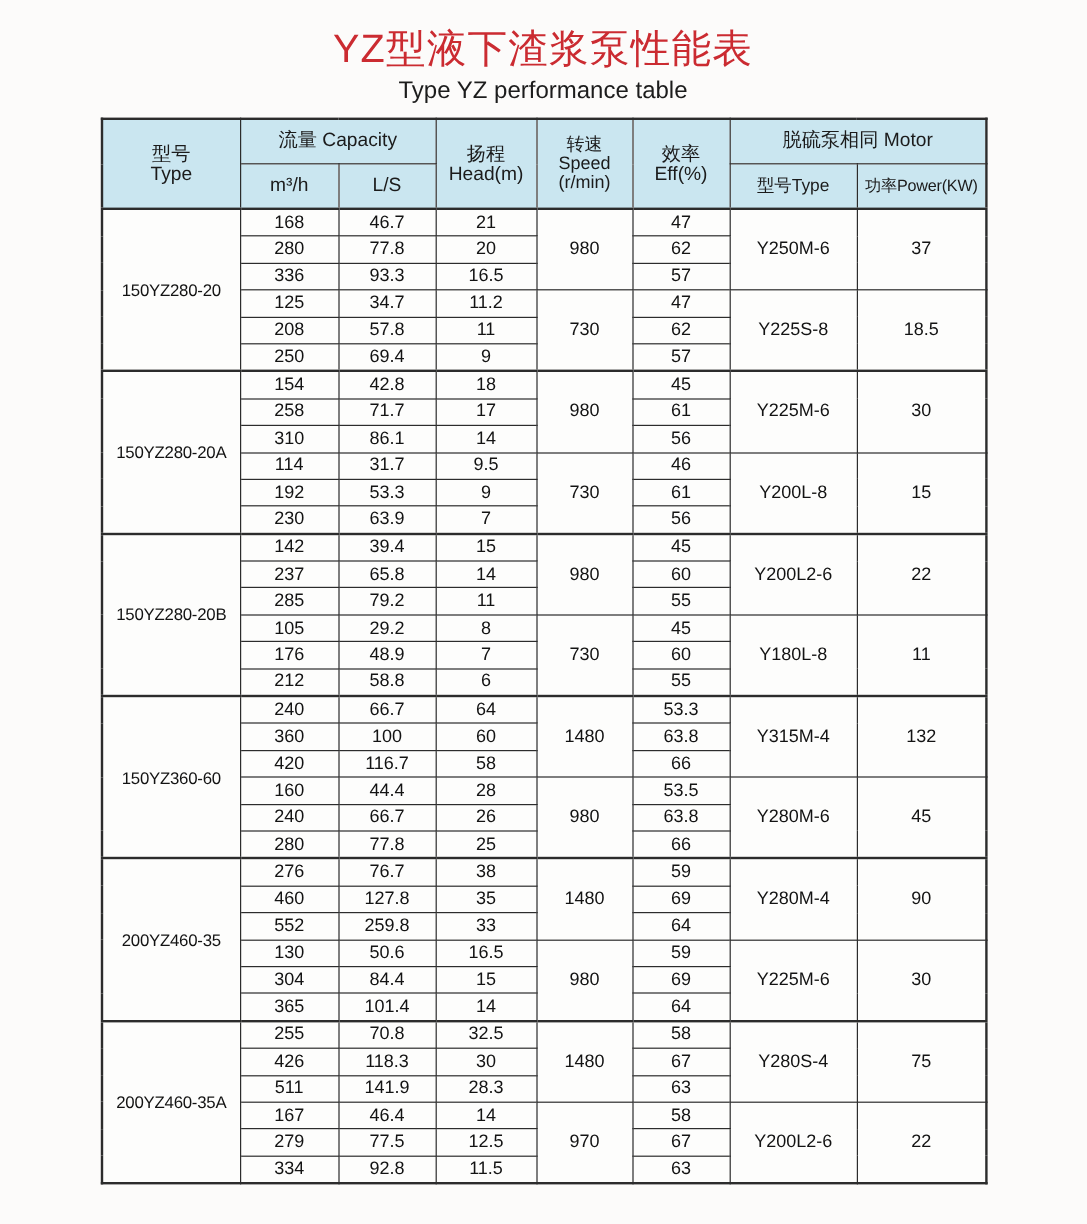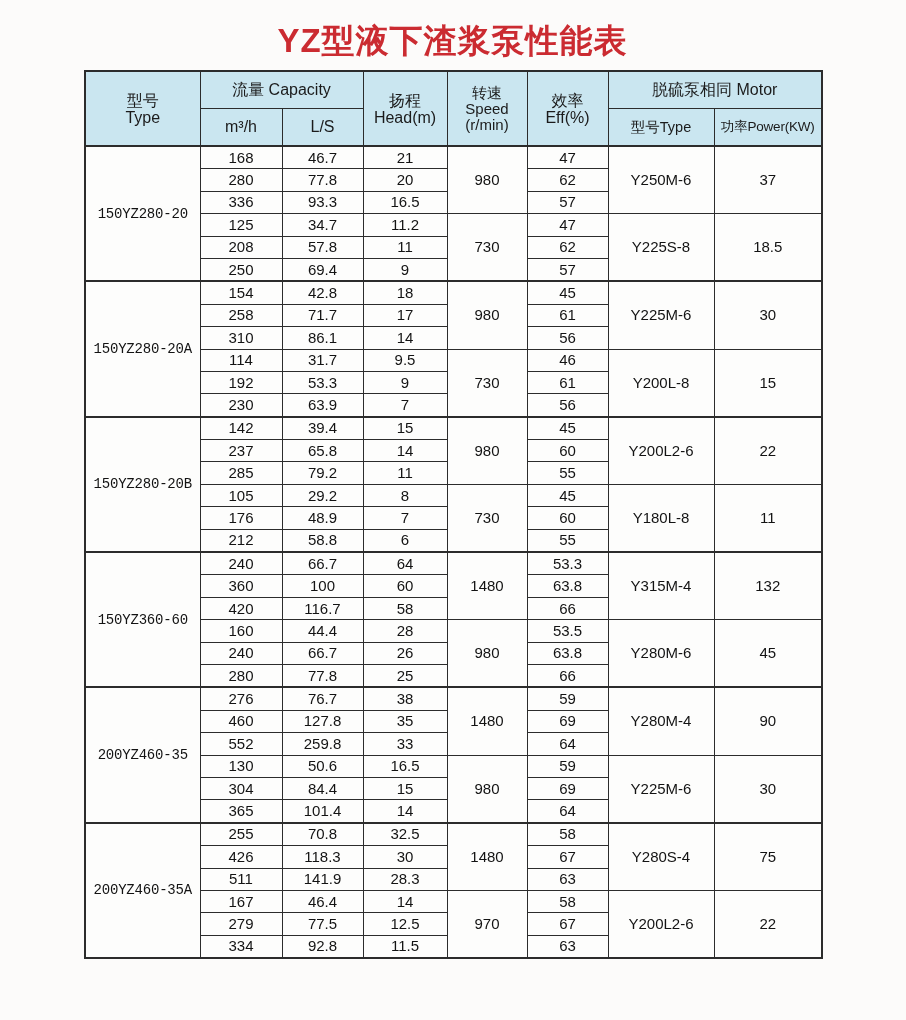--- a/index.html
+++ b/index.html
@@ -14,21 +14,21 @@
     font-family:"Liberation Sans","DejaVu Sans",sans-serif;
     color:#161616;
     -webkit-font-smoothing:antialiased;
   }
   .page{position:relative;width:906px;height:1020px;overflow:hidden;background:#fcfbfa;}
   .page-title{
     padding-top:22px;
     width:737px;margin-left:84px;
     text-align:center;
     font-size:33px;line-height:38px;
-    font-weight:bold;
+    font-weight:normal;
     color:var(--title-color,#cb2b31);
     letter-spacing:1px;
   }
   .page-subtitle{
     width:737px;margin-left:84px;
     margin-top:4px;
     text-align:center;
     font-size:20px;line-height:24px;
     color:#1c1c1c;
   }
@@ -59,35 +59,36 @@
   thead .hdr-speed div{line-height:16px;font-size:15px;}
   thead .hdr-sub-model{font-size:14.5px;}
   thead .hdr-sub-power{font-size:13.5px;letter-spacing:-0.2px;}
   tbody td{
     font-size:15px;
     height:21.4px;
     line-height:20px;
     color:#131313;
     background:#fdfdfc;
   }
-  tbody td.model-cell{font-size:14px;letter-spacing:-0.2px;font-family:Liberation Mono, monospace;}
+  tbody td.model-cell{font-size:14px;letter-spacing:-0.2px;}
   tbody td.motor-model-cell{font-size:15px;}
   tr.group-start td{border-top-width:2px;}
   .footnote{
     margin:9px 0 0 86px;
     font-size:14px;
     color:#2b2b2b;
   }
 </style>
 </head>
 <body>
 
 <div class="page">
 
   <div class="page-title">YZ型液下渣浆泵性能表</div>
+  <div class="page-subtitle">Type YZ performance table</div>
 
   <div class="table-wrap">
     <table class="perf">
       <colgroup>
         <col style="width:115px">
         <col style="width:82px">
         <col style="width:81px">
         <col style="width:84px">
         <col style="width:80px">
         <col style="width:81px">

